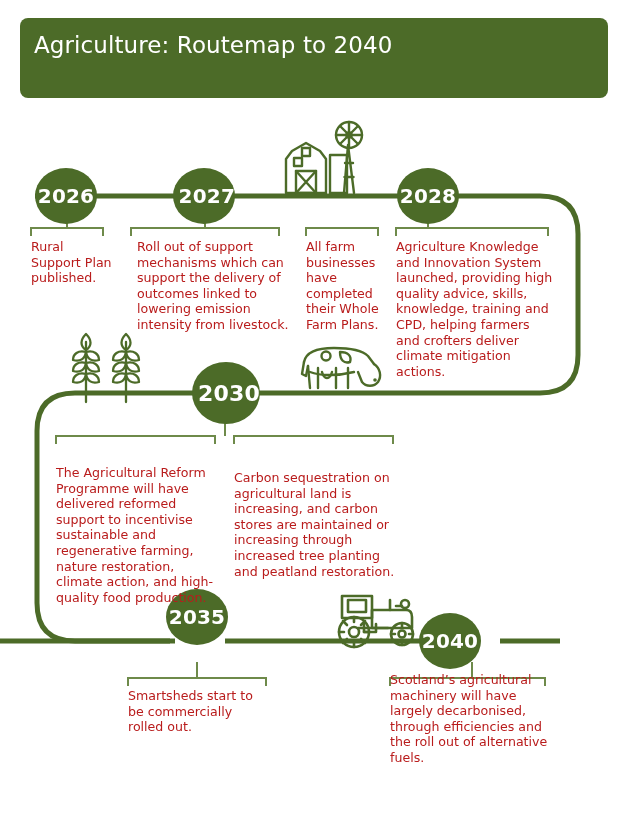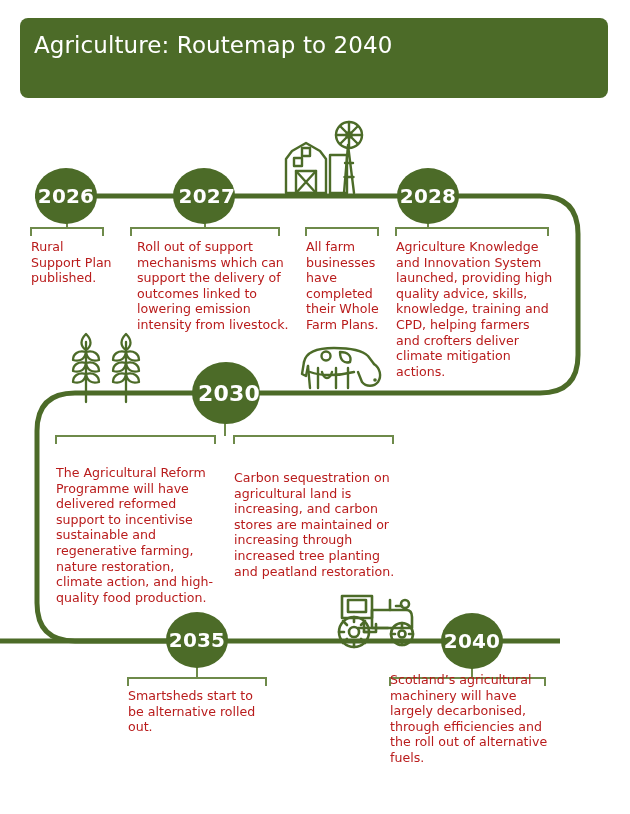--- a/index.html
+++ b/index.html
@@ -134,41 +134,41 @@
 </div>
 
 <div class="year-node" style="left:397px; top:168px; width:62px; height:56px;">
   <span>2028</span>
 </div>
 
 <div class="year-node big" style="left:192px; top:362px; width:68px; height:62px;">
   <span>2030</span>
 </div>
 
-<div class="year-node" style="left:166px; top:612px; width:62px; height:56px;text-align:right;">
+<div class="year-node" style="left:166px; top:589px; width:62px; height:56px;text-align:right;">
   <span>2035</span>
 </div>
 
-<div class="year-node" style="left:441px; top:613px; width:62px; height:56px;">
+<div class="year-node" style="left:419px; top:613px; width:62px; height:56px;">
   <span>2040</span>
 </div>
 
 <div class="milestone-text" style="left:31px; top:239px; width:82px;">Rural Support Plan published.</div>
 
 <div class="milestone-text" style="left:131px; top:239px; width:158px;margin-left:6px;">Roll out of support mechanisms which can support the delivery of outcomes linked to lowering emission intensity from livestock.</div>
 
 <div class="milestone-text" style="left:306px; top:239px; width:78px;">All farm businesses have completed their Whole Farm Plans.</div>
 
 <div class="milestone-text" style="left:396px; top:239px; width:158px;">Agriculture Knowledge and Innovation System launched, providing high quality advice, skills, knowledge, training and CPD, helping farmers and crofters deliver climate mitigation actions.</div>
 
 <div class="milestone-text" style="left:56px; top:452px; width:163px;margin-top:13px;">The Agricultural Reform Programme will have delivered reformed support to incentivise sustainable and regenerative farming, nature restoration, climate action, and high-quality food production.</div>
 
 <div class="milestone-text" style="left:234px; top:452px; width:162px;margin-top:18px;">Carbon sequestration on agricultural land is increasing, and carbon stores are maintained or increasing through increased tree planting and peatland restoration.</div>
 
-<div class="milestone-text" style="left:128px; top:688px; width:142px;">Smartsheds start to be alternative rolled out.</div>
+<div class="milestone-text" style="left:128px; top:688px; width:142px;">Smartsheds start to be commercially rolled out.</div>
 
 <div class="milestone-text" style="left:390px; top:672px; width:158px;">Scotland’s agricultural machinery will have largely decarbonised, through efficiencies and the roll out of alternative fuels.</div>
 
 <div class="deco-icon" style="left:274px; top:115px;">
   <svg width="104" height="80" viewBox="0 0 104 80" fill="none" stroke="#4c6b28" stroke-width="2.4" stroke-linejoin="round" stroke-linecap="round">
 
     <path d="M74 30 L70 78 M74 30 L80 78 M71 48 L79 48 M70.5 62 L79.5 62"></path>
 
     <circle cx="75" cy="20" r="13"></circle>
     <circle cx="75" cy="20" r="2.6"></circle>

